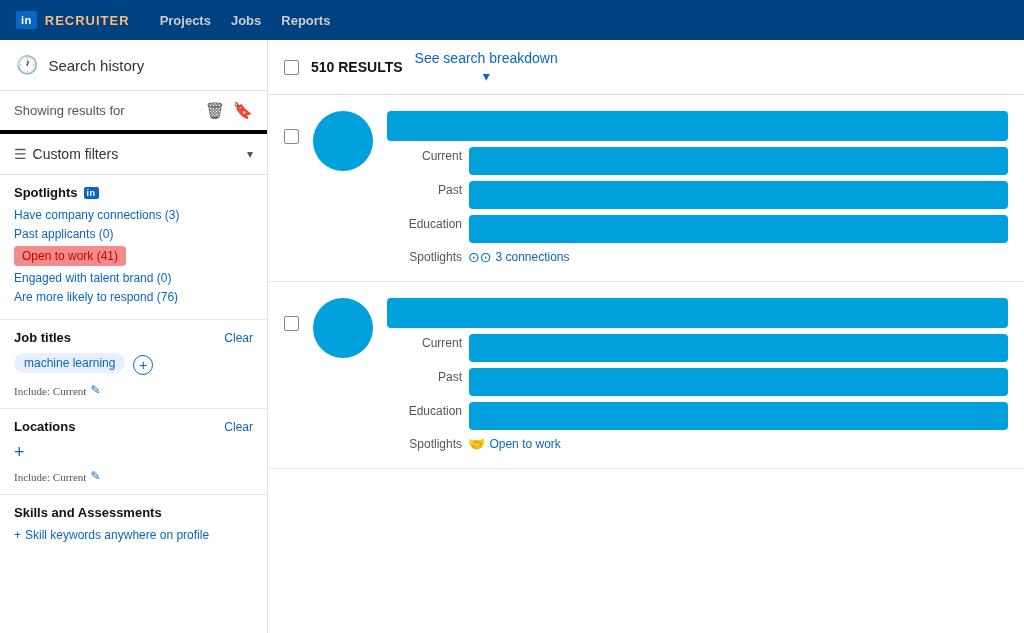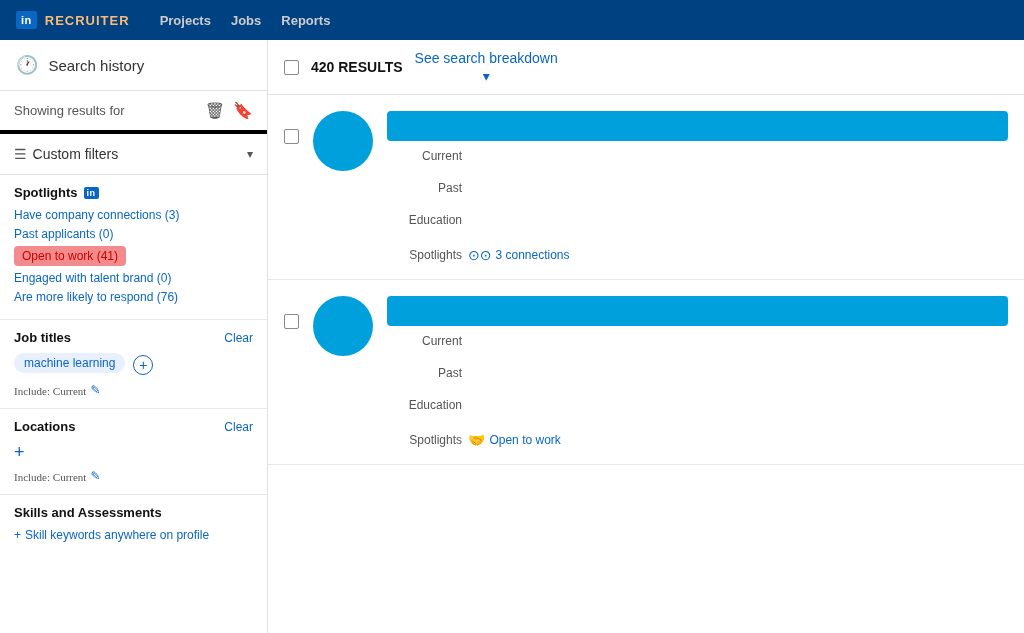--- a/index.html
+++ b/index.html
@@ -298,22 +298,22 @@
       border-radius: 50%;
       background: #00a0dc;
       flex-shrink: 0;
     }
     .card-fields {
       width: 100%;
     }
     .field-row {
       display: flex;
       align-items: flex-start;
-      gap: 16px;
-      flex-direction: column;
+      margin-bottom: 6px;
+      gap: 7px;
     }
     .field-label {
       font-size: 12px;
       color: #555;
       font-weight: 500;
       min-width: 75px;
       text-align: right;
       padding-top: 2px;
     }
     .field-value-block {
@@ -433,21 +433,21 @@
         <span>Skill keywords anywhere on profile</span>
       </div>
     </div>
 
   </aside>
 
   <main class="main-content">
 
     <div class="results-bar">
       <div class="results-checkbox"></div>
-      <span class="results-count">420 RESULTS</span>
+      <span class="results-count">510 RESULTS</span>
       <span class="see-breakdown">
         <span>See search breakdown</span>
         <span>▾</span>
       </span>
     </div>
 
     <div class="candidate-card">
       <div class="card-checkbox"></div>
       <div class="avatar-circle"></div>
       <div class="card-fields">

